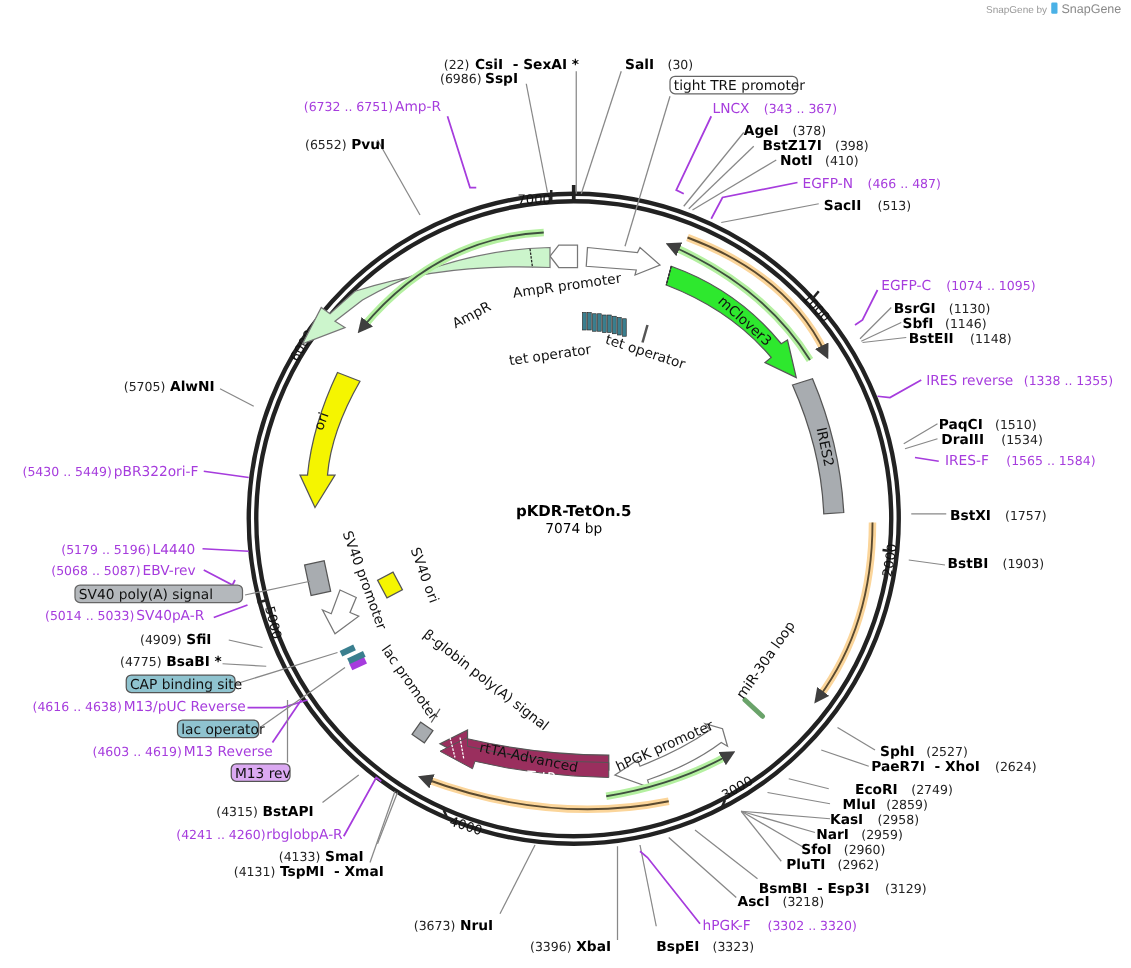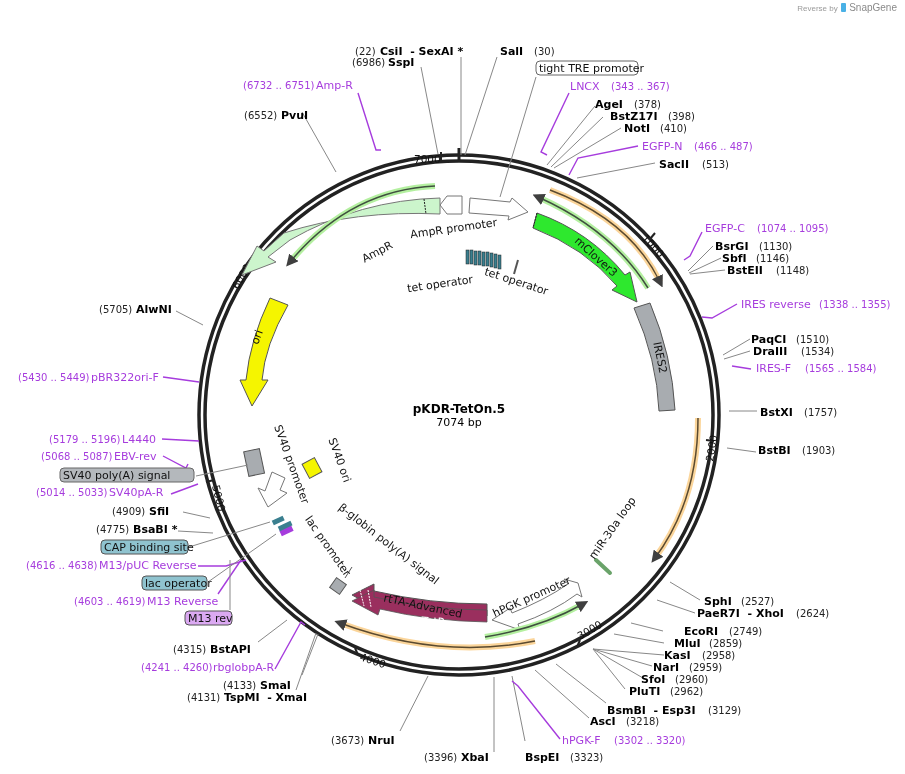--- a/index.html
+++ b/index.html
@@ -16,21 +16,21 @@
   .feat-label { font-size: 11px; fill: #111; }
   .tick { font-size: 10.5px; fill: #111; }
   .boxlabel { font-size: 11px; fill: #111; }
   .title { font-weight: bold; font-size: 12px; fill: #000; }
   .sub { font-size: 11px; fill: #000; }
 </style>
 </head>
 <body>
 
 <div class="credit">
-  <span>Reverse by</span>
+  <span>SnapGene by</span>
   <span style="display:inline-block;width:5px;height:9px;background:#4ab1e6;border-radius:1px;vertical-align:-1px;margin:0 1px;"></span>
   <b>SnapGene</b>
 </div>
 
 <svg id="map" width="905" height="774" viewBox="0 0 905 774" xmlns="http://www.w3.org/2000/svg">
   <defs>
     <marker id="ah-dark" markerWidth="8" markerHeight="8" refX="4" refY="4" orient="auto">
       <path d="M0,0 L8,4 L0,8 z" fill="#3f3f3f"></path>
     </marker>
   </defs>

